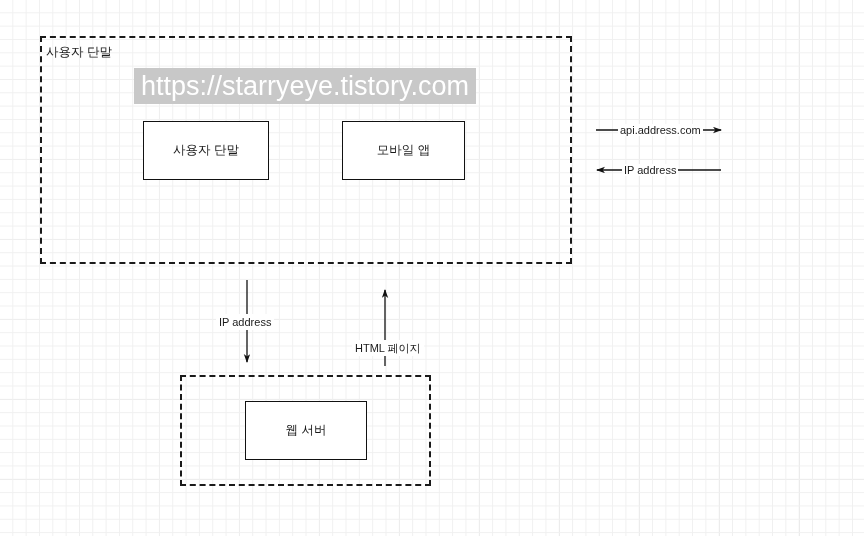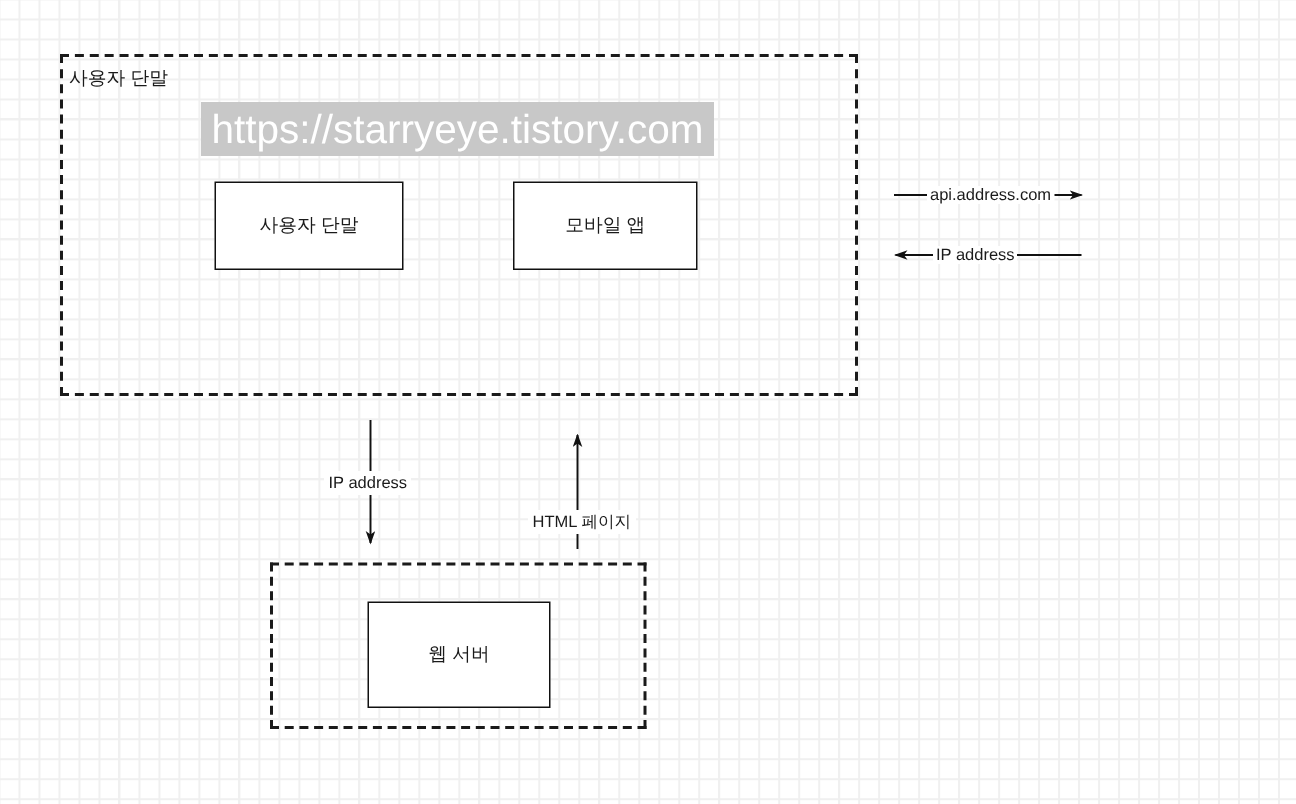--- a/index.html
+++ b/index.html
@@ -82,21 +82,21 @@
   #node-mobile-app {
     left: 342px;
     top: 121px;
     width: 123px;
     height: 59px;
   }
   #node-web-server {
     left: 245px;
     top: 401px;
     width: 122px;
-    height: 71px;
+    height: 59px;
   }
 
   
   #node-dns {
     position: absolute;
     left: 727px;
     top: 112px;
     width: 77px;
     height: 77px;
     border: 1.3px solid #111111;

